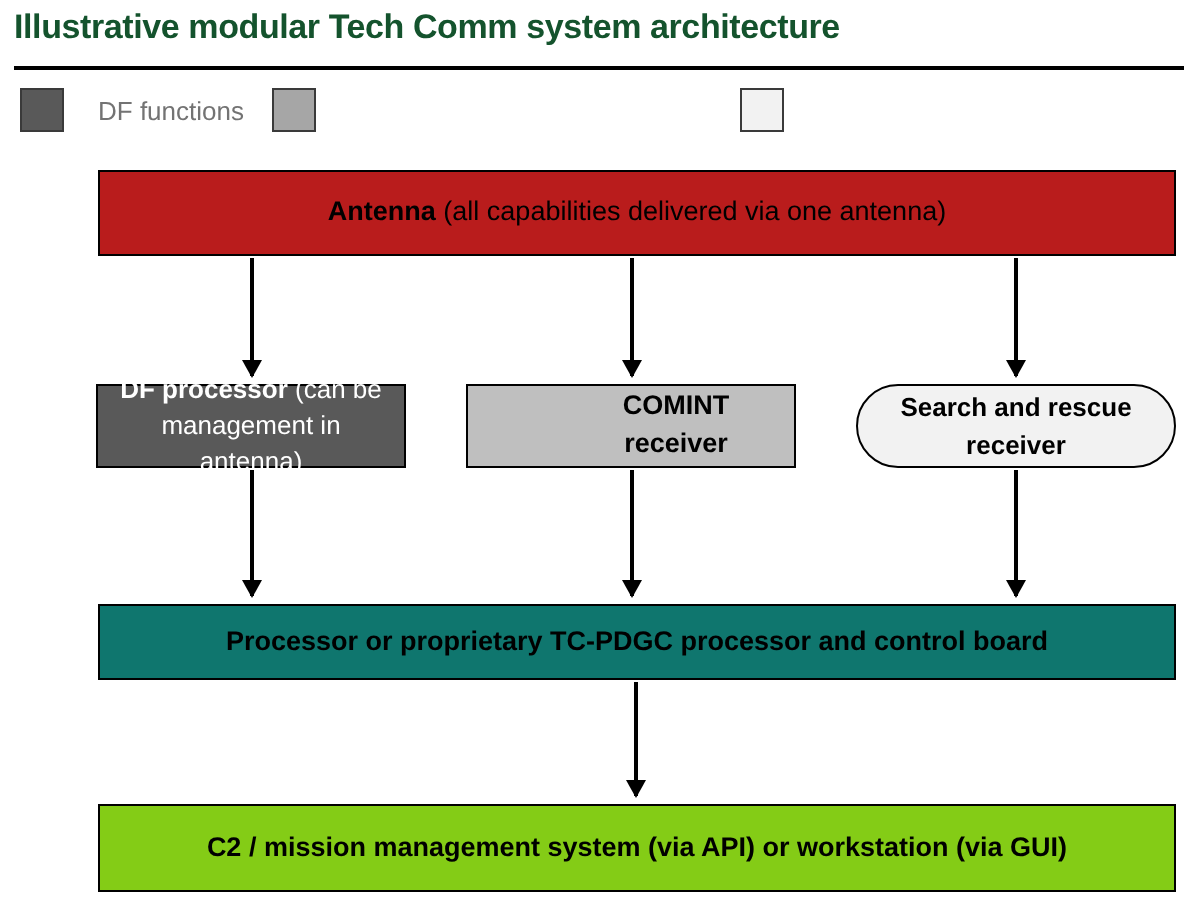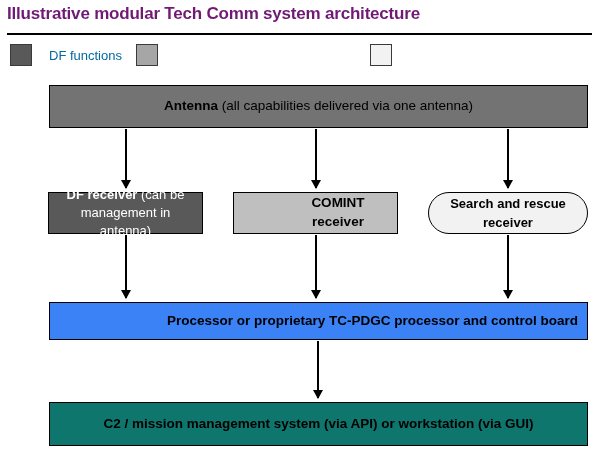--- a/index.html
+++ b/index.html
@@ -14,21 +14,21 @@
     overflow: hidden;
   }
   .title {
     position: absolute;
     left: 7px;
     top: 4px;
     margin: 0;
     font-size: 17px;
     font-weight: bold;
     letter-spacing: -0.2px;
-    color: #701a75;
+    color: #14532d;
     white-space: nowrap;
   }
   .title-rule {
     position: absolute;
     left: 7px;
     top: 33px;
     width: 585px;
     height: 2px;
     background: #000;
   }
@@ -36,21 +36,21 @@
     position: absolute;
     top: 44px;
     width: 22px;
     height: 22px;
     border: 1px solid #3a3a3a;
   }
   .legend-label {
     position: absolute;
     top: 48px;
     font-size: 13px;
-    color: #0369a1;
+    color: #737373;
     white-space: nowrap;
   }
   .node {
     position: absolute;
     border: 1.4px solid #000;
     display: flex;
     align-items: center;
     justify-content: center;
     font-size: 13.5px;
     line-height: 1.4;
@@ -79,41 +79,41 @@
   <h1 class="title">Illustrative modular Tech Comm system architecture</h1>
   <div class="title-rule"></div>
 
   <div class="swatch" style="left: 10px; background-color: rgb(89, 89, 89);"></div>
   <div class="legend-label" style="left:49px;">DF functions</div>
 
   <div class="swatch" style="left: 136px; background-color: rgb(166, 166, 166);"></div>
 
   <div class="swatch" style="left: 370px; background-color: rgb(242, 242, 242);"></div>
 
-  <div class="node node-antenna" style="background-color: #737373;">
+  <div class="node node-antenna" style="background-color: #b91c1c;">
     <div class="txt"><span class="b">Antenna</span><span> (all capabilities delivered via one antenna)</span></div>
   </div>
 
   <div class="node node-df" style="background-color: rgb(89, 89, 89);">
-    <div class="txt"><span class="b">DF receiver</span><span> (can be management in antenna)</span></div>
+    <div class="txt"><span class="b">DF processor</span><span> (can be management in antenna)</span></div>
   </div>
 
   <div class="node node-comint" style="background-color: rgb(191, 191, 191);">
     <div class="txt b">COMINT receiver</div>
   </div>
 
   <div class="node node-sar" style="background-color: rgb(242, 242, 242);">
     <div class="txt b">Search and rescue receiver</div>
   </div>
 
-  <div class="node node-processor" style="background-color: #3b82f6; justify-content: flex-end;">
+  <div class="node node-processor" style="background-color: #0f766e;">
     <div class="txt b">Processor or proprietary TC-PDGC processor and control board</div>
   </div>
 
-  <div class="node node-c2" style="background-color: #0f766e;">
+  <div class="node node-c2" style="background-color: #84cc16;">
     <div class="txt b">C2 / mission management system (via API) or workstation (via GUI)</div>
   </div>
 
   <svg class="arrows" viewBox="0 0 601 454" xmlns="http://www.w3.org/2000/svg">
     <defs>
       <marker id="ah" markerUnits="userSpaceOnUse" markerWidth="10" markerHeight="11" refX="8" refY="5" orient="auto">
         <path d="M0,0 L9,5 L0,10 Z" fill="#000"></path>
       </marker>
     </defs>
     <line x1="126" y1="129" x2="126" y2="188" stroke="#000" stroke-width="2" marker-end="url(#ah)"></line>

